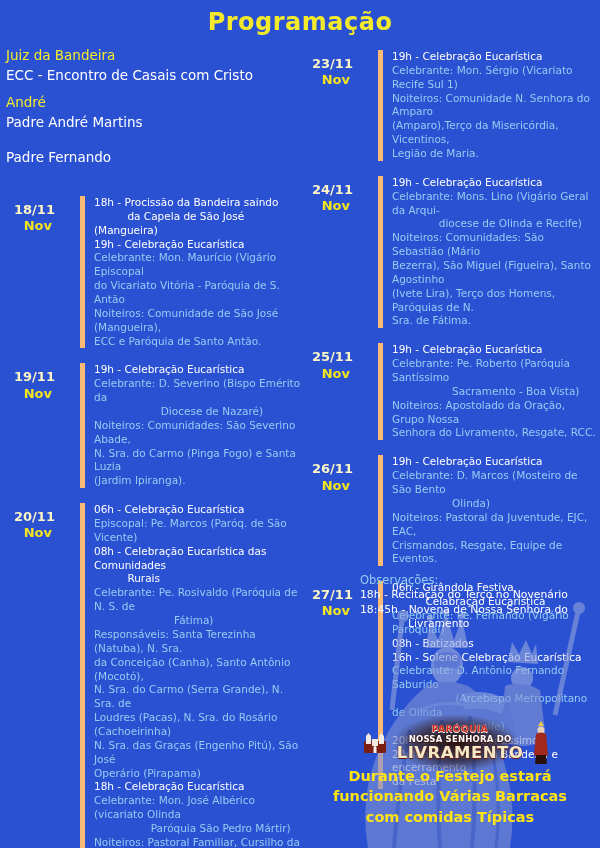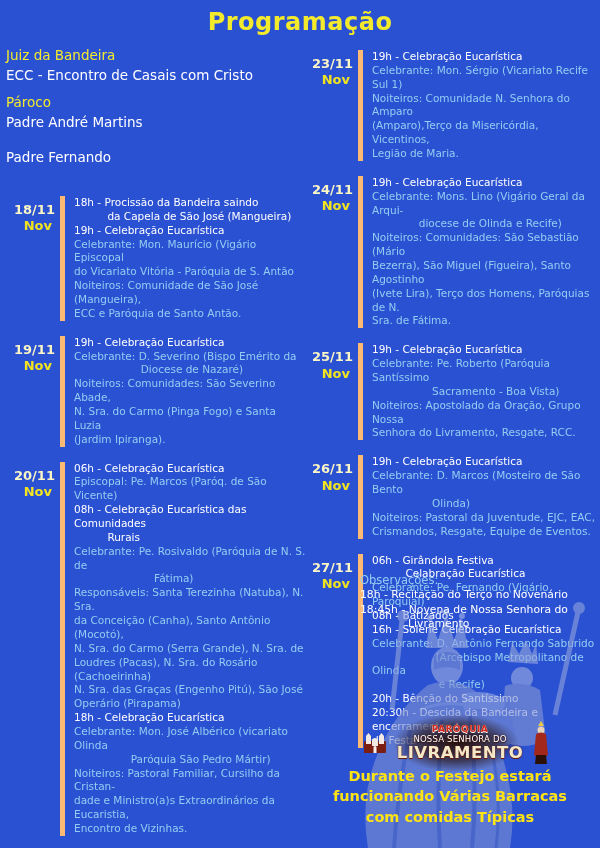--- a/index.html
+++ b/index.html
@@ -16,21 +16,21 @@
   
   .intro { position:absolute; left:6px; top:46px; width:286px; }
   .role { margin-bottom:8px; }
   .role.vigario { margin-top:16px; }
   .role-label { color:#f3ea2c; font-size:13.5px; line-height:1.45; }
   .role-value { color:#ffffff; font-size:13.5px; line-height:1.45; }
   
   .col { position:absolute; }
   .col-left  { left:14px;  top:196px; width:292px; }
   .col-right { left:312px; top:50px;  width:286px; }
-  .entry { display:flex; margin-bottom:15px; }
+  .entry { display:flex; margin-bottom:15px;gap:20px; }
   .date-cell { width:46px; flex:0 0 46px; text-align:right; padding:6px 8px 0 0; }
   .date-num   { color:#fbf6c6; font-size:13px; font-weight:bold; line-height:1.25; }
   .date-month { color:#f2e41f; font-size:13px; font-weight:bold; line-height:1.25; }
   .entry-body { border-left:5px solid #fdba74; padding-left:9px; flex:1; }
   .line { white-space:pre-wrap; font-size:10.5px; line-height:1.32; }
   .line.event  { color:#ffffff; }
   .line.detail { color:#93cdf1; }
   
   .observations { position:absolute; left:360px; top:572px; width:238px; z-index:3; }
   .obs-heading { color:#93cdf1; font-size:11.5px; line-height:1.4; }
@@ -42,21 +42,21 @@
   .logo {
     position:absolute; left:393px; top:714px; width:126px; height:58px; z-index:4;
     display:flex; align-items:center; justify-content:center;
     background:radial-gradient(closest-side, rgba(38,15,7,.95), rgba(38,15,7,.6) 62%, rgba(38,15,7,0));
     border-radius:10px;
   }
   .logo-icon { flex:0 0 auto; }
   .logo-text { text-align:center; line-height:1; margin:0 10px; }
   .logo-line1 { color:#d2271a; font-size:9px;  font-weight:bold; letter-spacing:.5px;
                 text-shadow:0 0 1px #fff, 0 1px 0 #fff; }
-  .logo-line2 { color:#ffffff; font-size:8.5px; font-weight:normal; letter-spacing:.2px;
+  .logo-line2 { color:#ffffff; font-size:8.5px; font-weight:bold; letter-spacing:.2px;
                 text-shadow:0 1px 1px #3a0e06, 0 0 2px #3a0e06; margin-top:1px; }
   .logo-line3 { color:#f3e9c9; font-size:16.5px; font-weight:bold; letter-spacing:.5px;
                 text-shadow:0 1px 0 #6b1a0c, 0 0 2px #6b1a0c; margin-top:1px; }
   
   .footer-notice {
     position:absolute; left:330px; top:766px; width:240px; z-index:4;
     text-align:center; color:#ffe414; font-size:14.5px; font-weight:bold;
     line-height:1.4; white-space:pre-wrap;
   }
 </style>
@@ -66,21 +66,21 @@
 <div id="poster">
 
   <div class="title">Programação</div>
 
   <div class="intro">
     <div class="role">
       <div class="role-label">Juiz da Bandeira</div>
       <div class="role-value">ECC - Encontro de Casais com Cristo</div>
     </div>
     <div class="role">
-      <div class="role-label">Pároco</div>
+      <div class="role-label">André</div>
       <div class="role-value">Padre André Martins</div>
     </div>
     <div class="role vigario">
       <div class="role-value">Padre Fernando</div>
     </div>
   </div>
 
   <div class="col col-left" id="col-left">
       <div class="entry">
         <div class="date-cell">

